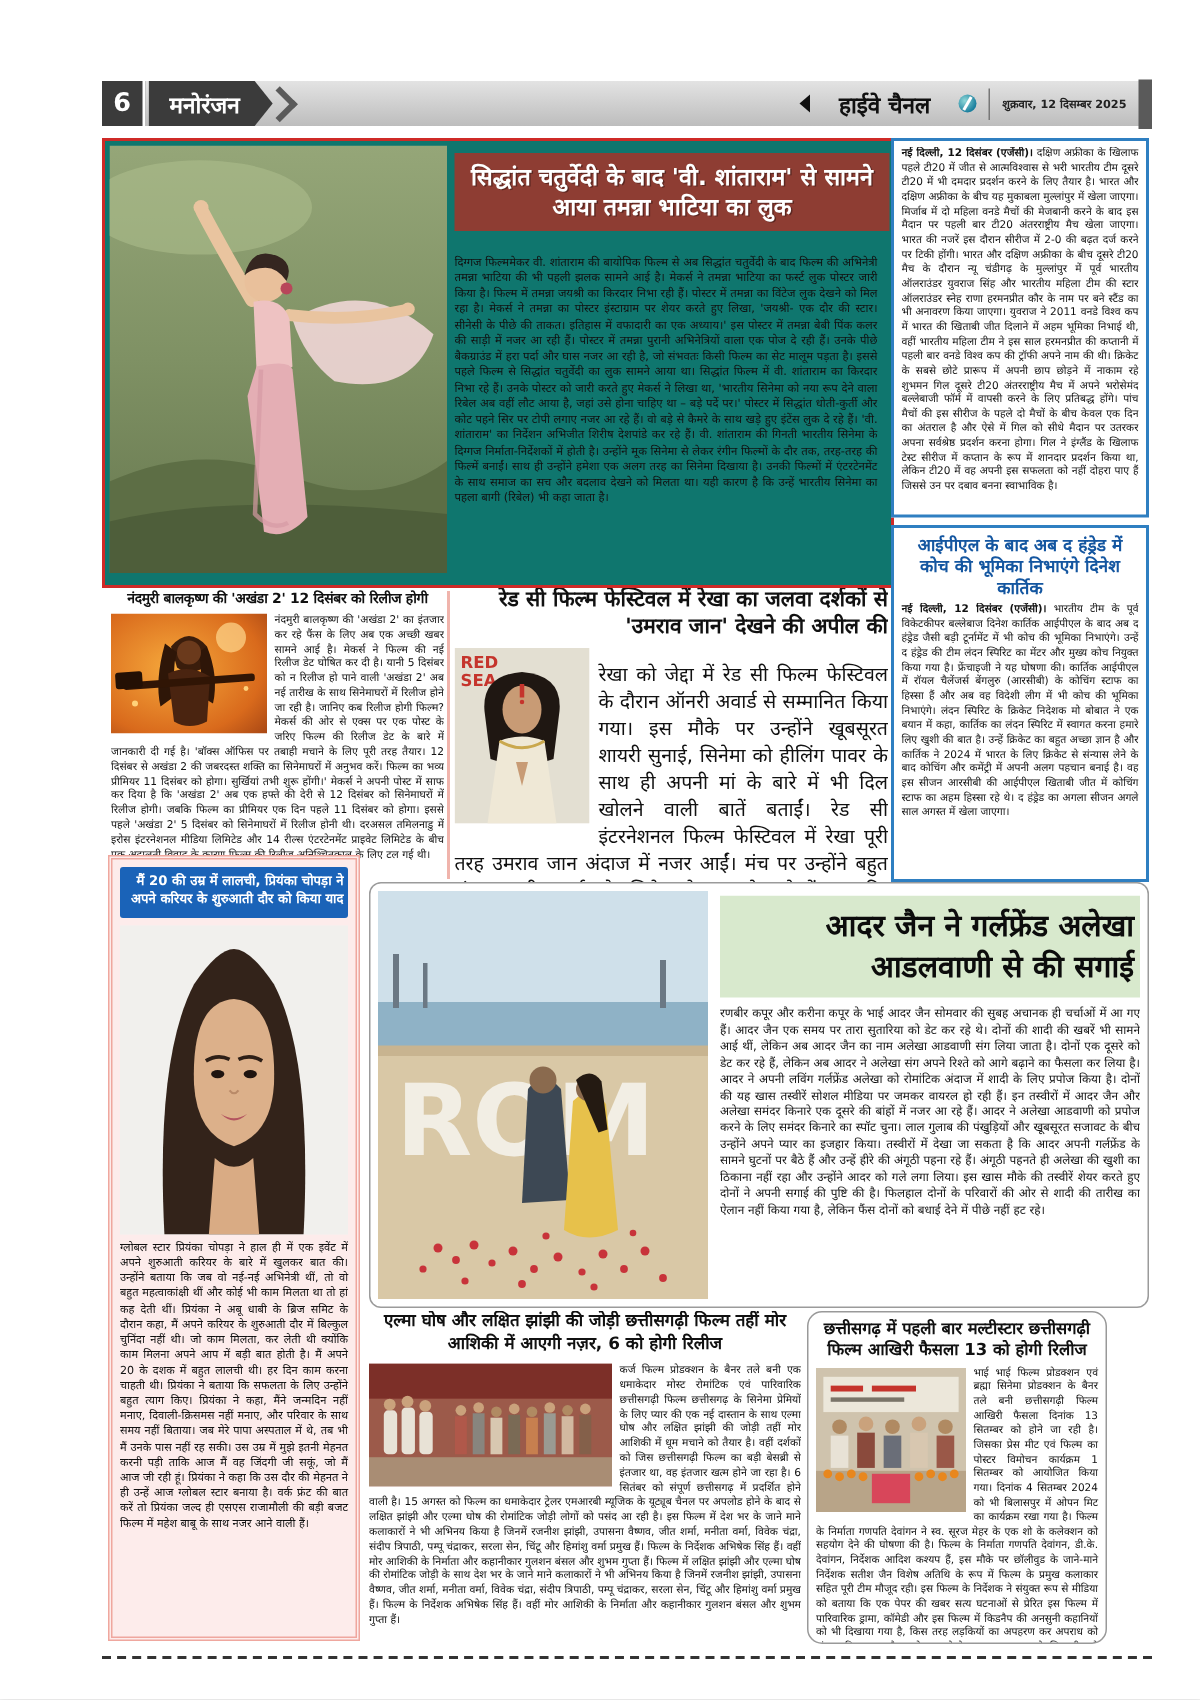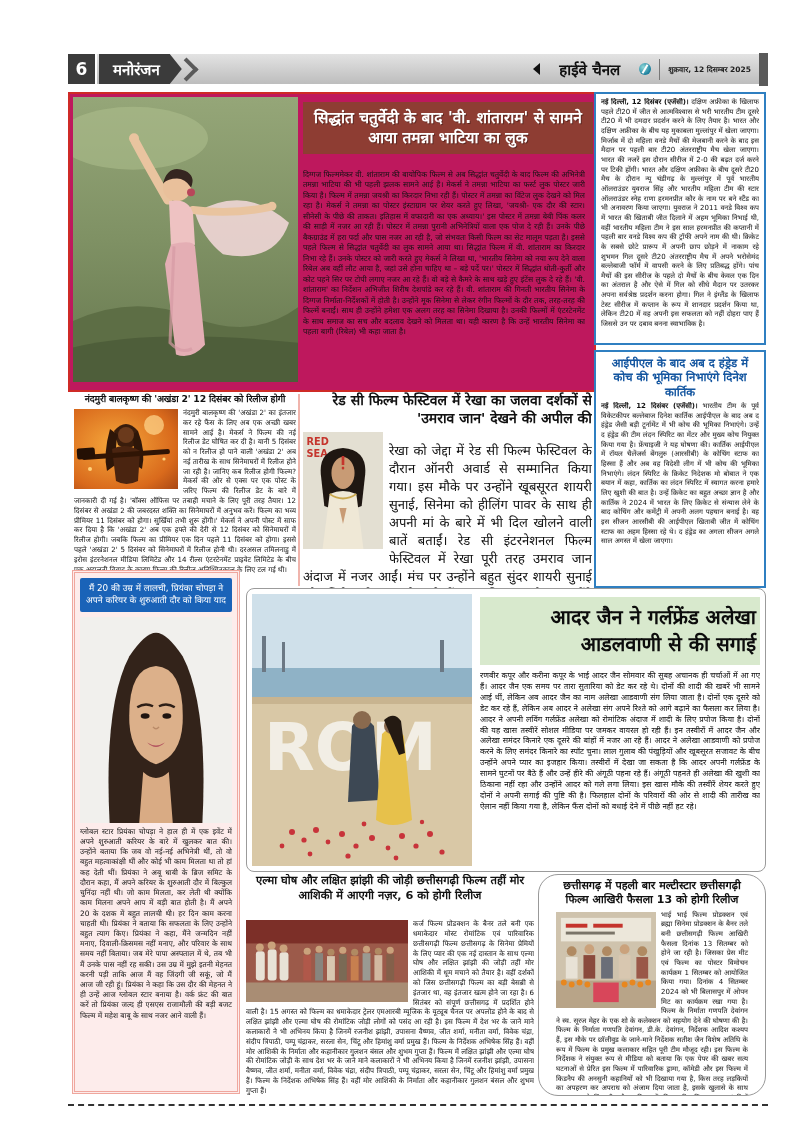--- a/index.html
+++ b/index.html
@@ -25,66 +25,66 @@
   .mast .logo:after{content:"";position:absolute;left:5px;top:1px;width:2px;height:10px;background:#fff;
        transform:rotate(30deg);}
   .hdr .vdiv{width:1px;height:70%;background:#777;margin:0 8px;}
   .hdr .date{font-size:7.5px;font-weight:bold;color:#222;}
   .hdr .cap{width:9px;height:110%;background:#5a5a5a;margin-left:8px;}
   
   .jtxt{text-align:justify;line-height:1.38;}
   .dl{font-weight:bold;}
   
   .a-main{position:absolute;left:68px;top:92px;width:524px;height:296px;border:2.5px solid #cf2a27;
-          background:#be185d;}
+          background:#0f766e;}
   .a-main .img{position:absolute;left:3px;top:3px;width:225px;height:285px;}
   .a-main .hl{position:absolute;left:233px;top:8px;width:282px;background:#8e3d33;color:#fff;
           font-weight:bold;font-size:15.5px;line-height:1.3;text-align:center;padding:6px 4px;
           text-shadow:1px 1px 0 rgba(0,0,0,.35);}
   .a-main .bd{position:absolute;left:233px;top:76px;width:282px;height:208px;font-size:7.6px;overflow:hidden;}
   
   .a-blue{position:absolute;left:594px;width:172px;border:2px solid #2f7fc1;background:#fff;
           padding:4px 5px;box-sizing:border-box;overflow:hidden;}
   .a-blue .hl{color:#1456a0;font-weight:bold;font-size:11.5px;line-height:1.25;text-align:center;margin-bottom:3px;}
   .a-blue .bd{font-size:7px;overflow:hidden;}
   
   .a-akh{position:absolute;left:74px;top:392px;width:222px;height:196px;overflow:hidden;}
   .a-akh .hl{font-weight:bold;font-size:9.3px;white-space:nowrap;text-align:center;letter-spacing:-.2px;
              margin-bottom:3px;}
   .a-akh .img{float:left;width:104px;height:80px;margin:1px 5px 2px 0;}
   .a-akh .bd{font-size:7.1px;}
   
   .a-rek{position:absolute;left:303px;top:392px;width:289px;height:196px;overflow:hidden;}
   .a-rek .hl{font-weight:bold;font-size:14px;line-height:1.25;text-align:right;margin-bottom:4px;}
-  .a-rek .img{float:left;width:80px;height:117px;margin:1px 6px 2px 0;}
+  .a-rek .img{float:left;width:90px;height:117px;margin:1px 6px 2px 0;}
   .a-rek .bd{font-size:13px;margin-top:15px;}
   .coldiv{position:absolute;left:298px;top:394px;width:2px;height:192px;background:#f0b4ac;}
   
   .a-pri{position:absolute;left:72px;top:570px;width:168px;height:524px;background:#fdeceb;
          border:3px double #efa79e;box-sizing:border-box;padding:5px;overflow:hidden;}
-  .a-pri .hl{background:#1a63b8;color:#fff;font-weight:normal;font-size:8.8px;line-height:1.35;
-         text-align:center;padding:5px 3px;border-radius:2px;}
+  .a-pri .hl{background:#1a63b8;color:#fff;font-weight:bold;font-size:8.8px;line-height:1.35;
+         text-align:right;padding:5px 3px;border-radius:2px;}
   .a-pri .img{width:100%;height:206px;margin:5px 0 4px;background:#f2f1ee;}
   .a-pri .bd{font-size:7.4px;}
   
   .a-aad{position:absolute;left:246px;top:588px;width:520px;height:284px;border:1px solid #9b9b9b;
          border-radius:8px;box-sizing:border-box;overflow:hidden;}
   .a-aad .img{position:absolute;left:5px;top:5px;width:220px;height:272px;}
   .a-aad .right{position:absolute;left:233px;top:8px;width:280px;height:268px;overflow:hidden;}
   .a-aad .hl{background:#d8e9cd;color:#0c0c0c;font-weight:bold;font-size:20px;line-height:1.35;
          text-align:right;padding:7px 4px;}
   .a-aad .bd{font-size:7.9px;margin-top:6px;}
   
   .a-elm{position:absolute;left:246px;top:874px;width:288px;height:222px;overflow:hidden;}
-  .a-elm .hl{font-weight:bold;font-size:11.3px;line-height:1.3;text-align:center;margin-bottom:16px;}
+  .a-elm .hl{font-weight:bold;font-size:11.3px;line-height:1.3;text-align:center;margin-bottom:5px;}
   .a-elm .img{float:left;width:162px;height:82px;margin:1px 5px 2px 0;}
   .a-elm .bd{font-size:7.1px;}
   
-  .a-aak{position:absolute;left:538px;top:874px;width:228px;height:222px;border:1px solid #999;
-         border-radius:20px;box-sizing:border-box;padding:4px 17px;overflow:hidden;}
+  .a-aak{position:absolute;left:538px;top:874px;width:200px;height:222px;border:1px solid #999;
+         border-radius:10px;box-sizing:border-box;padding:4px 5px;overflow:hidden;}
   .a-aak .hl{font-weight:bold;font-size:11px;line-height:1.3;text-align:center;margin-bottom:3px;}
   .a-aak .img{float:left;width:100px;height:96px;margin:1px 5px 2px 0;}
   .a-aak .bd{font-size:7px;}
   .dash{position:absolute;left:68px;top:1104px;width:700px;border-top:2px dashed #333;}
   svg{display:block;width:100%;height:100%;}
 </style>
 </head>
 <body>
 
 <div class="page">

